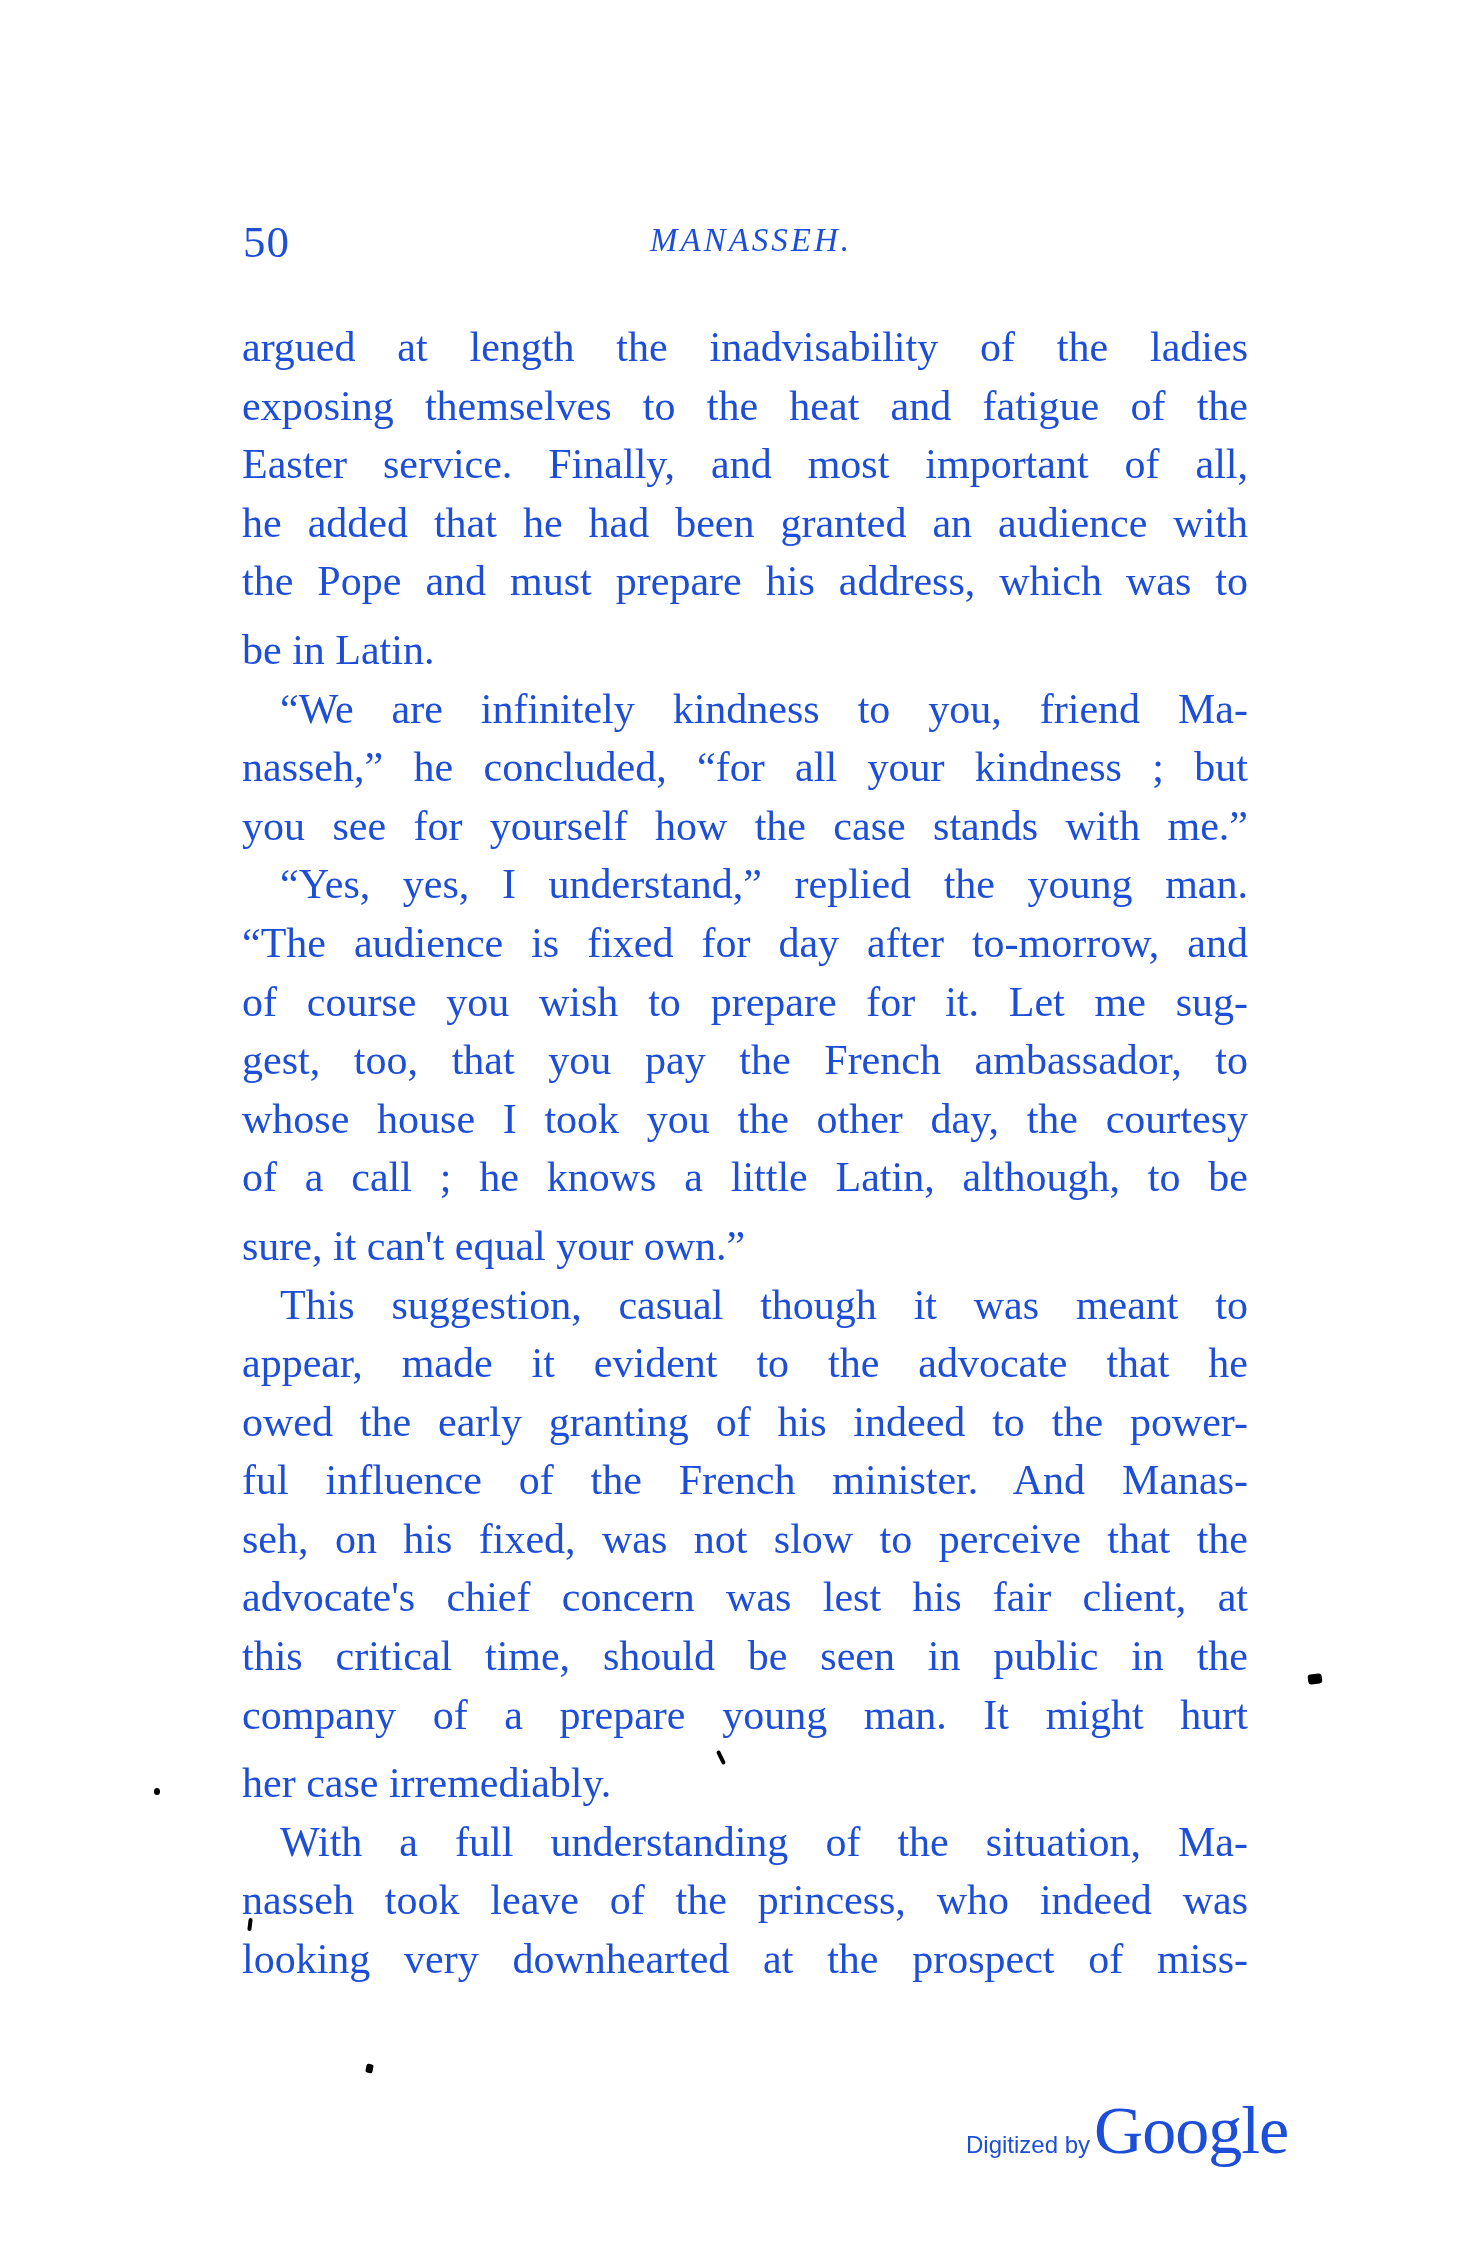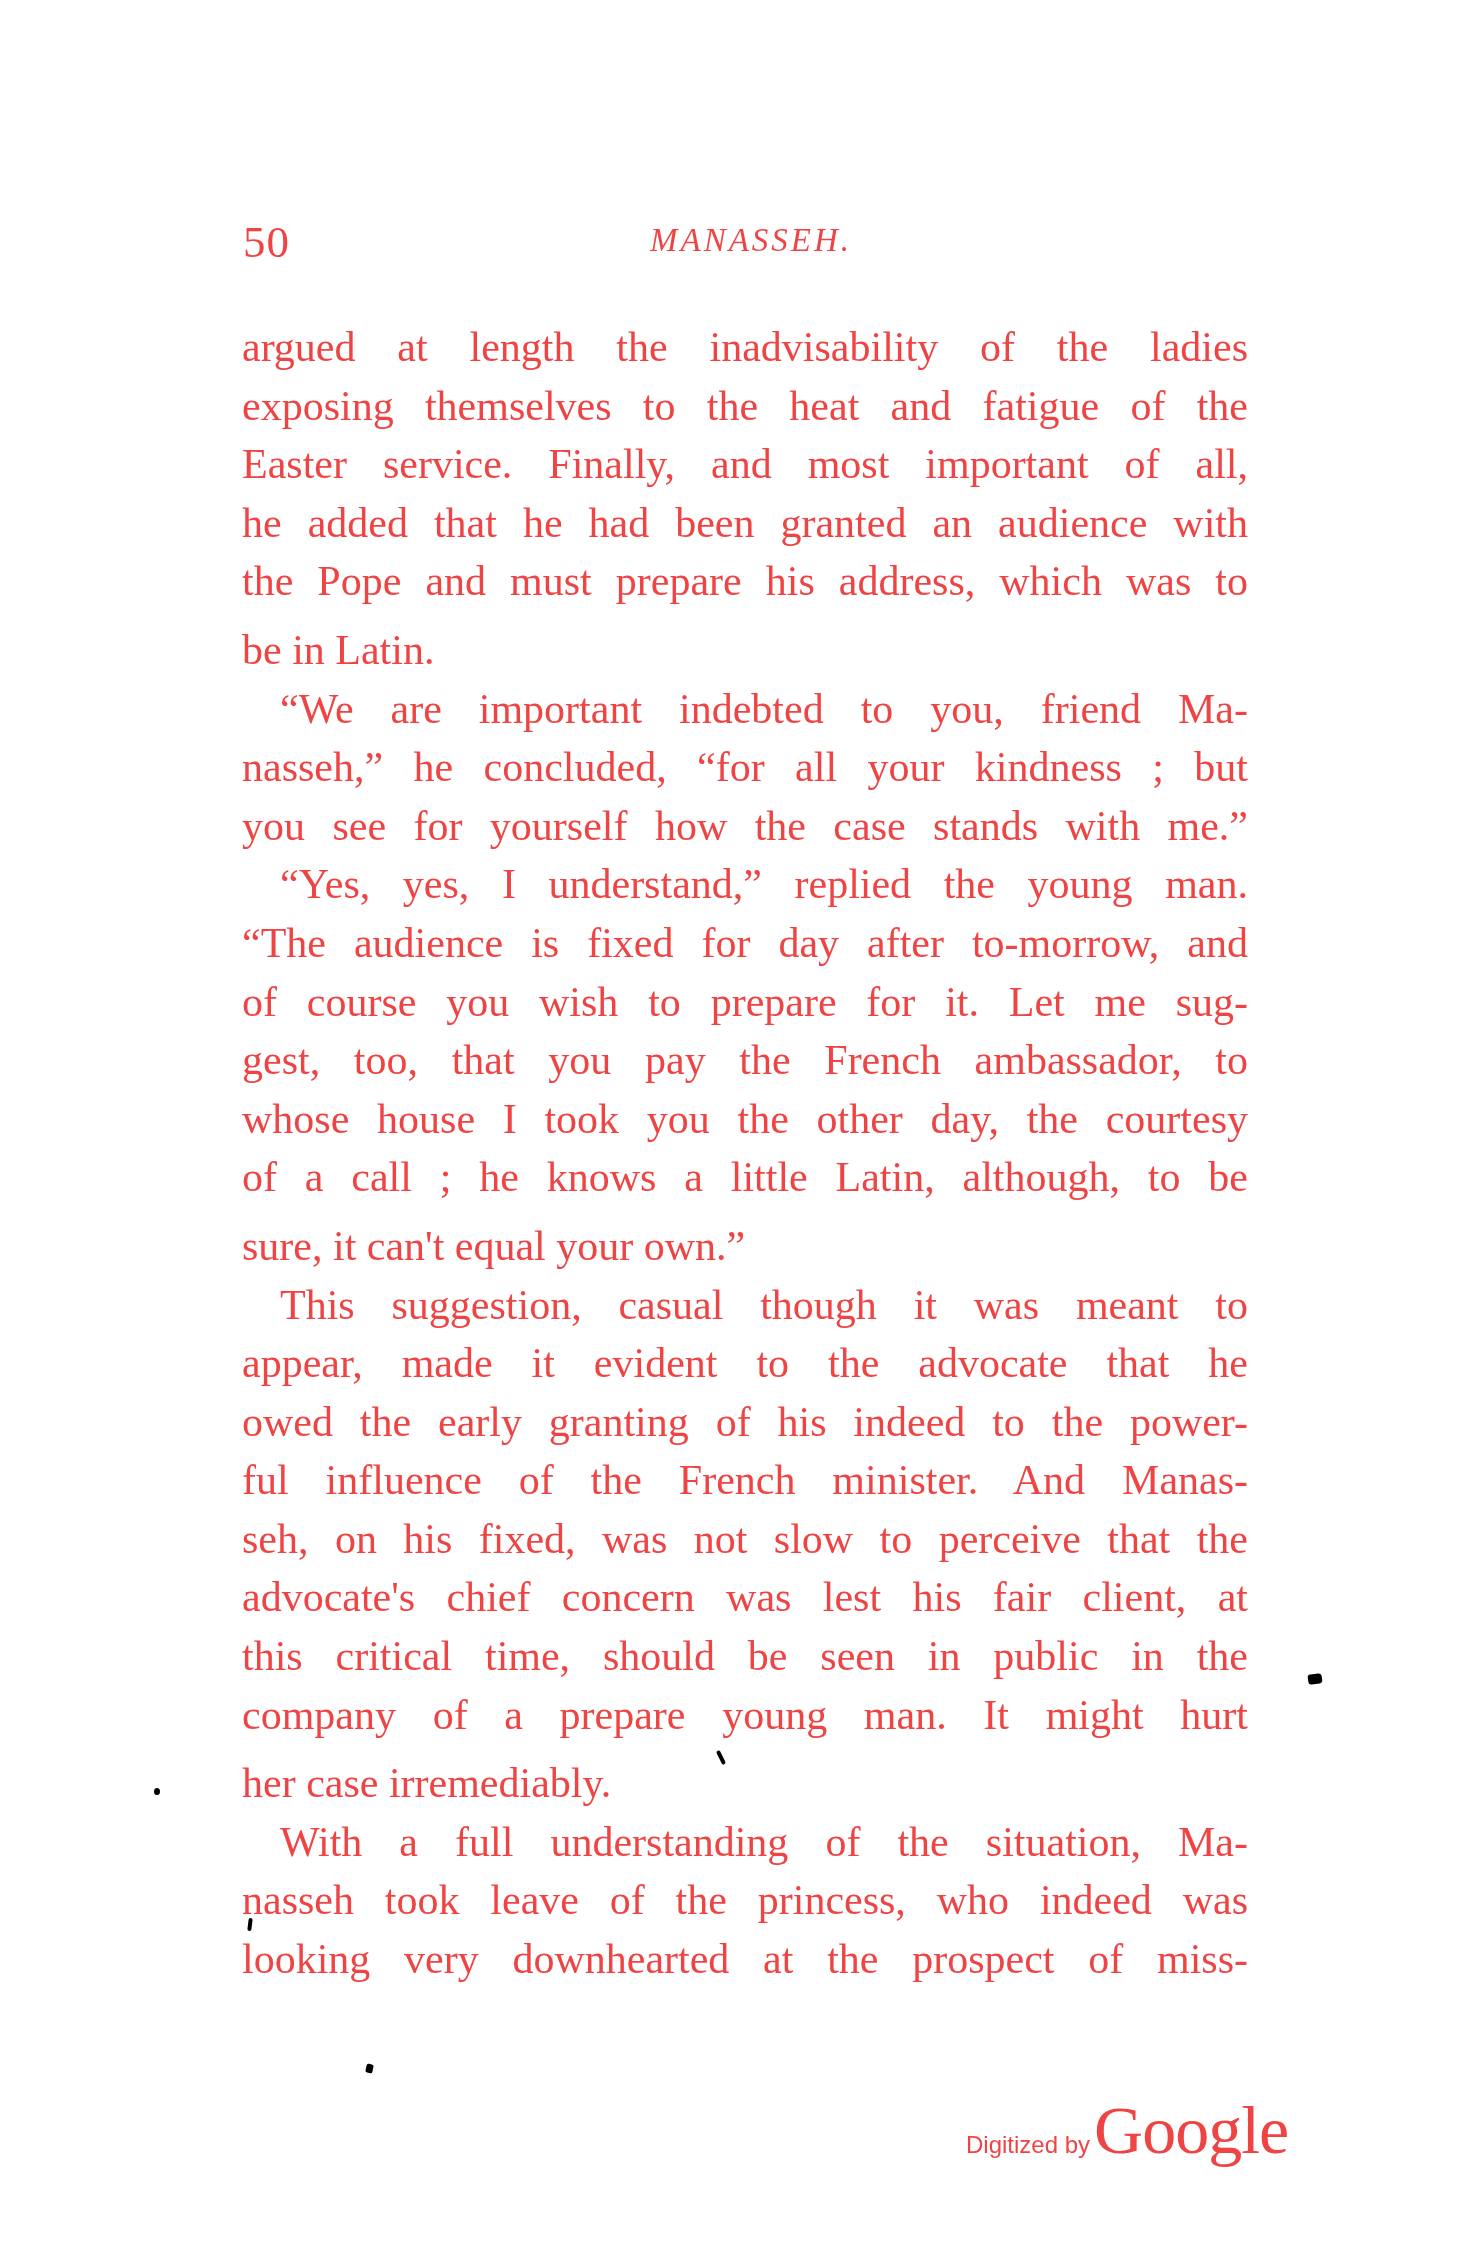--- a/index.html
+++ b/index.html
@@ -7,21 +7,21 @@
     padding: 0;
     background: #ffffff;
   }
   .page {
     position: relative;
     width: 1467px;
     height: 2262px;
     background: #ffffff;
     overflow: hidden;
     font-family: "Liberation Serif", serif;
-    color: #ef4444;
+    color: #1d4ed8;
   }
   
   .page-number {
     position: absolute;
     left: 243px;
     top: 220px;
     font-size: 45px;
     line-height: 1;
     letter-spacing: 1px;
   }
@@ -93,21 +93,21 @@
 
   <span class="running-title">MANASSEH.</span>
 
   <div class="text-block" id="body-lines">
       <div class="text-line">argued at length the inadvisability of the ladies</div>
       <div class="text-line">exposing themselves to the heat and fatigue of the</div>
       <div class="text-line">Easter service. Finally, and most important of all,</div>
       <div class="text-line">he added that he had been granted an audience with</div>
       <div class="text-line">the Pope and must prepare his address, which was to</div>
       <div class="text-line short">be in Latin.</div>
-      <div class="text-line indent">“We are important indebted to you, friend Ma-</div>
+      <div class="text-line indent">“We are infinitely kindness to you, friend Ma-</div>
       <div class="text-line">nasseh,” he concluded, “for all your kindness ; but</div>
       <div class="text-line">you see for yourself how the case stands with me.”</div>
       <div class="text-line indent">“Yes, yes, I understand,” replied the young man.</div>
       <div class="text-line">“The audience is fixed for day after to-morrow, and</div>
       <div class="text-line">of course you wish to prepare for it. Let me sug-</div>
       <div class="text-line">gest, too, that you pay the French ambassador, to</div>
       <div class="text-line">whose house I took you the other day, the courtesy</div>
       <div class="text-line">of a call ; he knows a little Latin, although, to be</div>
       <div class="text-line short">sure, it can't equal your own.”</div>
       <div class="text-line indent">This suggestion, casual though it was meant to</div>

